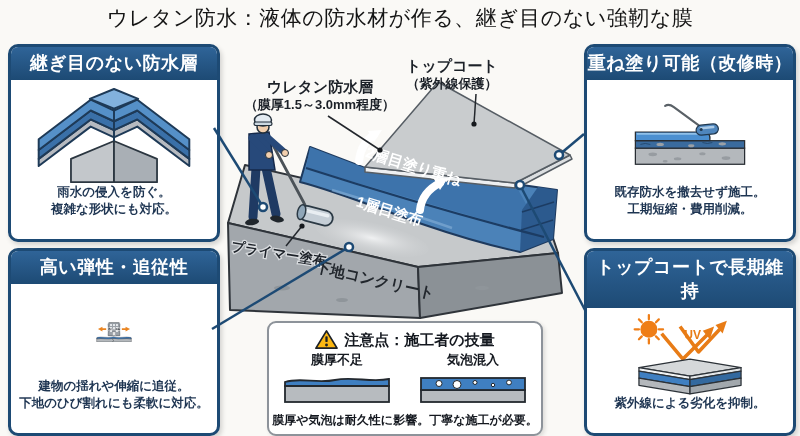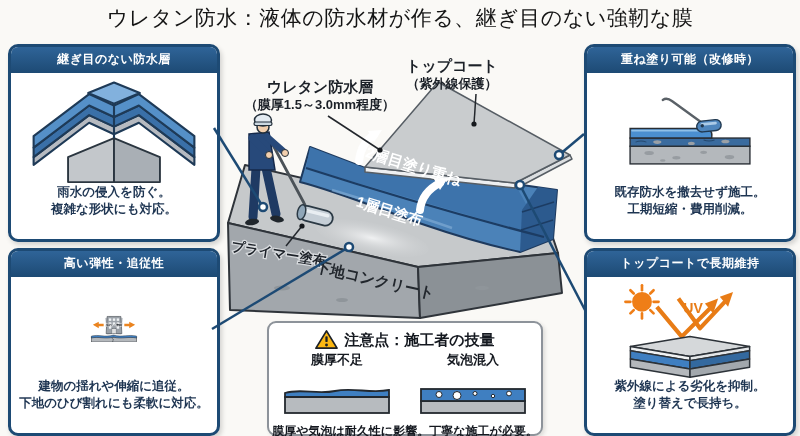--- a/index.html
+++ b/index.html
@@ -12,21 +12,21 @@
     position:absolute;top:4px;left:0;right:0;text-align:center;
     font-size:21px;font-weight:normal;color:#141414;letter-spacing:.5px;
   }
   .panel{
     position:absolute;background:#fff;border:3px solid #1d4a74;border-radius:10px;
     overflow:hidden;display:flex;flex-direction:column;
     box-shadow:2px 3px 5px rgba(0,0,0,.16);
   }
   .panel-header{
     background:linear-gradient(#2f6498,#1d4a74);color:#fff;font-weight:bold;
-    font-size:12px;text-align:center;padding:4px 0 5px;letter-spacing:.5px;
+    font-size:18px;text-align:center;padding:4px 0 5px;letter-spacing:.5px;
   }
   .panel-ill{flex:1;display:flex;align-items:center;justify-content:center;min-height:0;}
   .panel-ill svg{width:100%;height:100%;}
   .panel-caption{
     text-align:center;font-size:12.5px;font-weight:bold;color:#1e3552;
     line-height:1.32;padding:0 2px 22px;
   }
   #panel-tl{left:8px;top:44px;width:206px;height:192px;}
   #panel-tr{left:584px;top:44px;width:206px;height:192px;gap:16px;}
   #panel-bl{left:8px;top:248px;width:206px;height:182px;gap:36px;}
@@ -35,21 +35,21 @@
   #connectors{position:absolute;left:0;top:0;width:800px;height:436px;pointer-events:none;}
   #caution{
     position:absolute;left:267px;top:321px;width:272px;height:111px;
     background:#fff;border:2px solid #8d939a;border-radius:9px;
     box-shadow:2px 2px 4px rgba(0,0,0,.12);
   }
   .caution-header{display:flex;justify-content:center;align-items:flex-end;gap:6px;
     font-size:15px;font-weight:bold;color:#14181f;padding-top:6px;}
   .caution-diagrams{display:flex;justify-content:space-around;margin-top:1px;}
   .mini{text-align:center;}
-  .mini-label{font-size:13px;font-weight:bold;color:#14181f;margin-bottom:12px;}
+  .mini-label{font-size:13px;font-weight:bold;color:#14181f;margin-bottom:1px;}
   .caution-caption{text-align:center;font-size:12px;font-weight:bold;color:#14181f;margin-top:2px;}
   text{font-family:"Liberation Sans","DejaVu Sans",sans-serif;}
 </style>
 </head>
 <body>
 
 <div class="title">ウレタン防水：液体の防水材が作る、継ぎ目のない強靭な膜</div>
 
 <div class="panel" id="panel-tl">
   <div class="panel-header">継ぎ目のない防水層</div>
@@ -172,21 +172,20 @@
         <polygon points="100,96 172,84 172,89 100,101" fill="#e3e6e8"></polygon>
         <polygon points="28,89 100,101 100,111 28,99" fill="#3f7fc1"></polygon>
         <polygon points="100,101 172,89 172,99 100,111" fill="#33699f"></polygon>
         <polygon points="28,99 100,111 100,121 28,109" fill="#b4b8bc"></polygon>
         <polygon points="100,111 172,99 172,109 100,121" fill="#a2a8ad"></polygon>
       </g>
     </svg>
   </div>
   <div class="panel-caption">
     <div>紫外線による劣化を抑制。</div>
-    <div>塗り替えで長持ち。</div>
   </div>
 </div>
 
 <svg id="center-ill" viewBox="0 0 356 282">
   <defs>
     <radialGradient id="primerGrad" cx="50%" cy="50%" r="60%">
       <stop offset="0%" stop-color="#f2f3f4" stop-opacity=".95"></stop>
       <stop offset="100%" stop-color="#c6c9cb" stop-opacity="0"></stop>
     </radialGradient>
   </defs>

